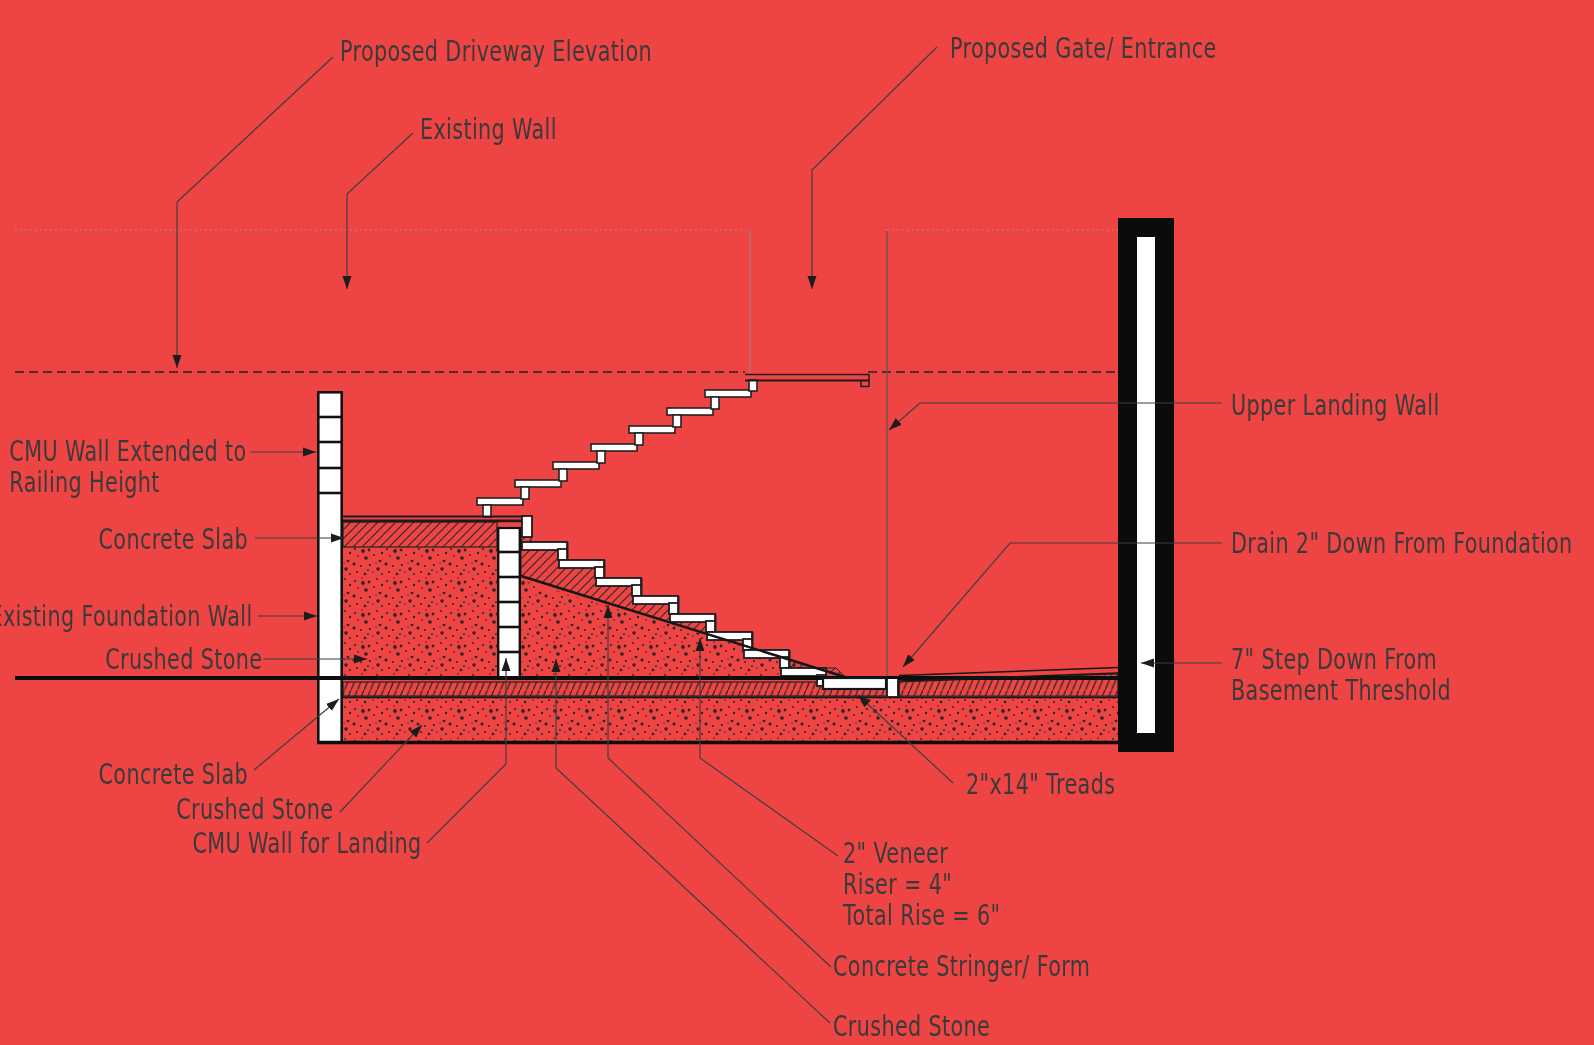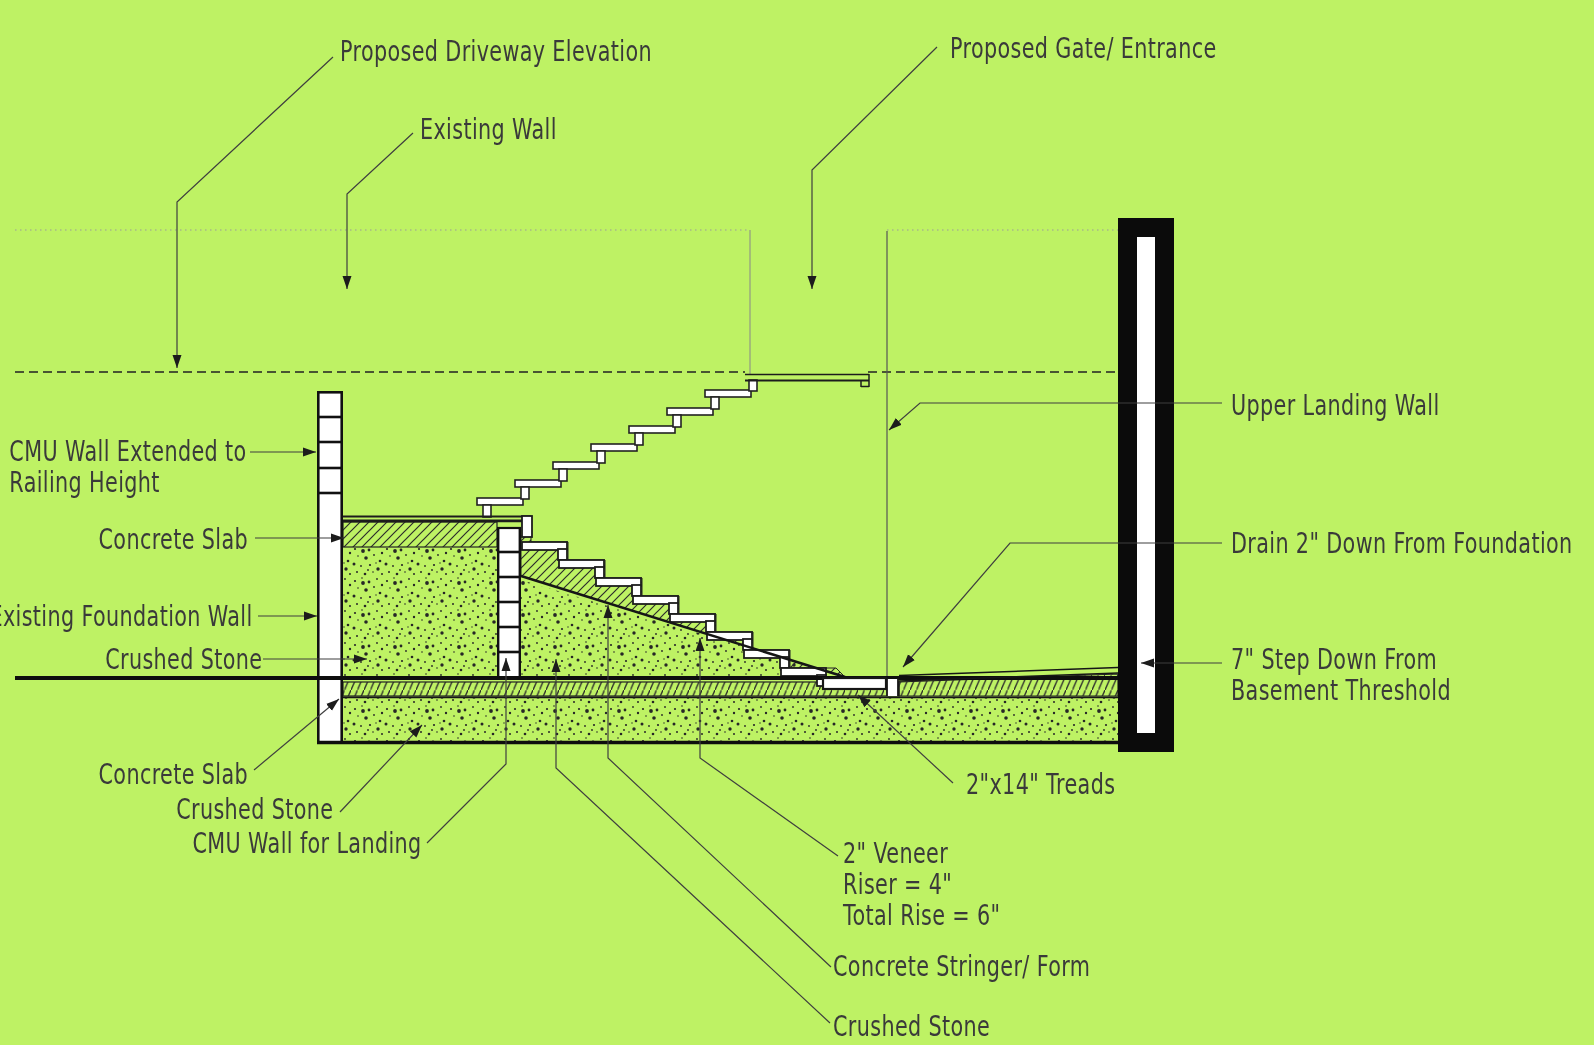--- a/index.html
+++ b/index.html
@@ -1,16 +1,16 @@
 <!DOCTYPE html>
 <html><head>
 <meta charset="utf-8">
 <style>
   html,body{margin:0;padding:0;background:#fff;}
-  #sheet{position:relative;width:1594px;height:1045px;background:#bef264;overflow:hidden;
+  #sheet{position:relative;width:1594px;height:1045px;background:#ef4444;overflow:hidden;
          font-family:"DejaVu Sans",sans-serif;}
   #draw{position:absolute;left:0;top:0;}
   .lbl{position:absolute;color:#3a3a3a;font-size:28px;line-height:31px;white-space:nowrap;
        transform:scaleX(.74);transform-origin:0 0;letter-spacing:.5px;}
   .lbl.r{transform-origin:100% 0;text-align:left;}
 </style>
 </head>
 <body>
 
 <div id="sheet">

